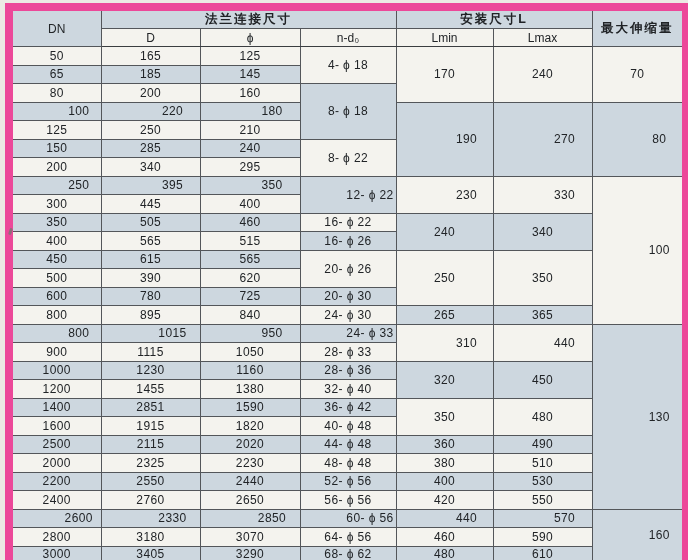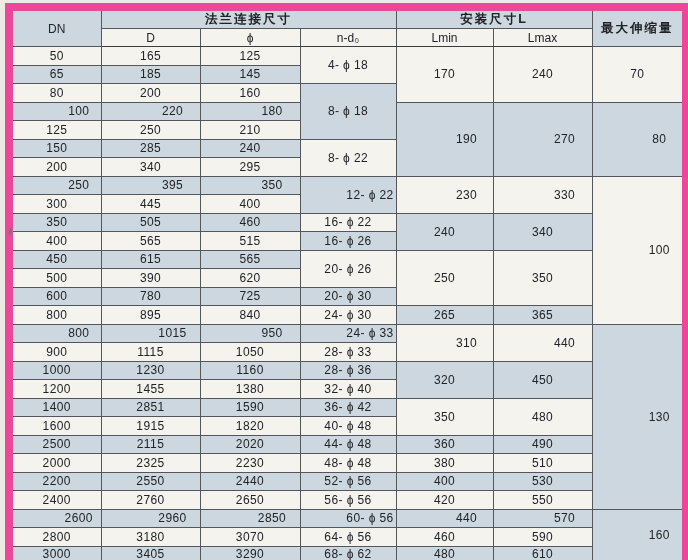--- a/index.html
+++ b/index.html
@@ -256,21 +256,21 @@
         <tr>
           <td class="white">2400</td>
           <td class="white">2760</td>
           <td class="white">2650</td>
           <td class="white">56- ϕ 56</td>
           <td class="white">420</td>
           <td class="white">550</td>
         </tr>
         <tr class="group-start">
           <td class="blue">2600</td>
-          <td class="blue">2960</td>
+          <td class="blue">2330</td>
           <td class="blue">2850</td>
           <td class="blue">60- ϕ 56</td>
           <td class="blue">440</td>
           <td class="blue">570</td>
           <td class="blue" rowspan="3">160</td>
         </tr>
         <tr>
           <td class="white">2800</td>
           <td class="white">3180</td>
           <td class="white">3070</td>

